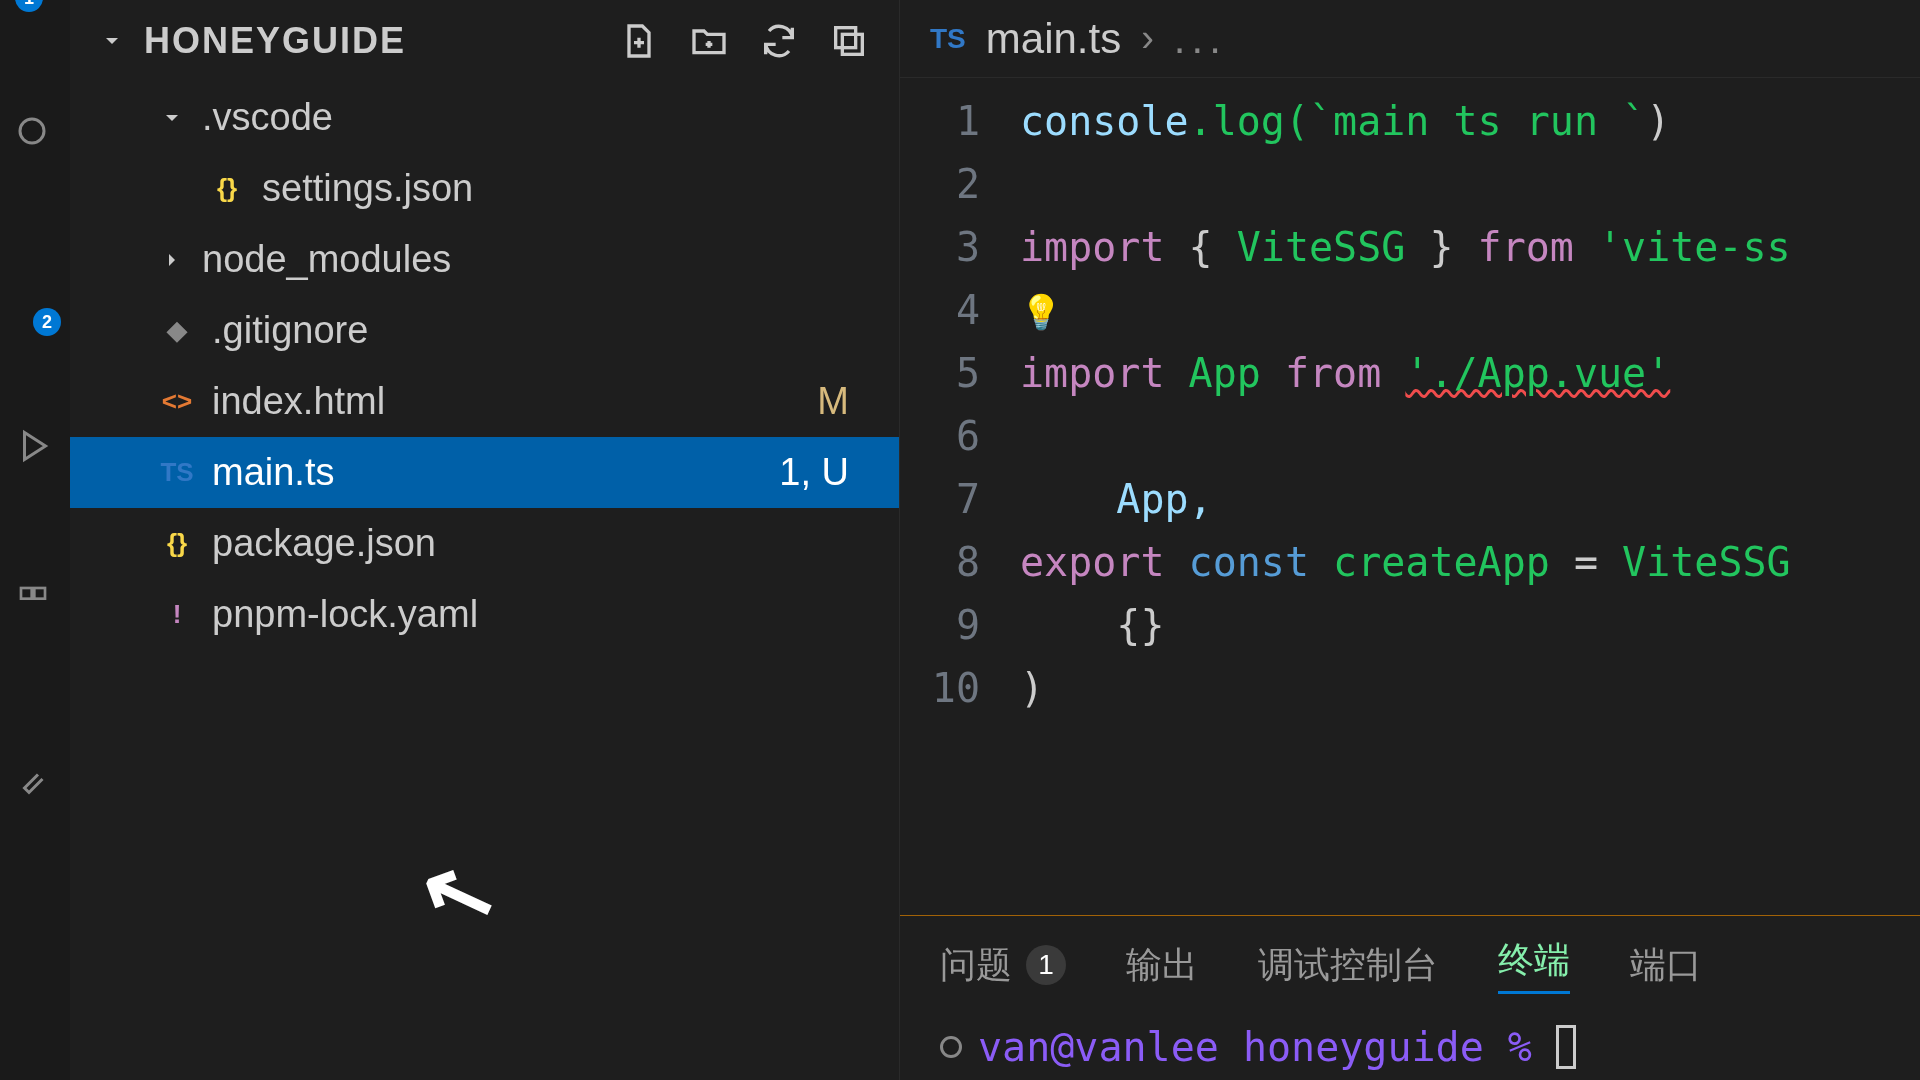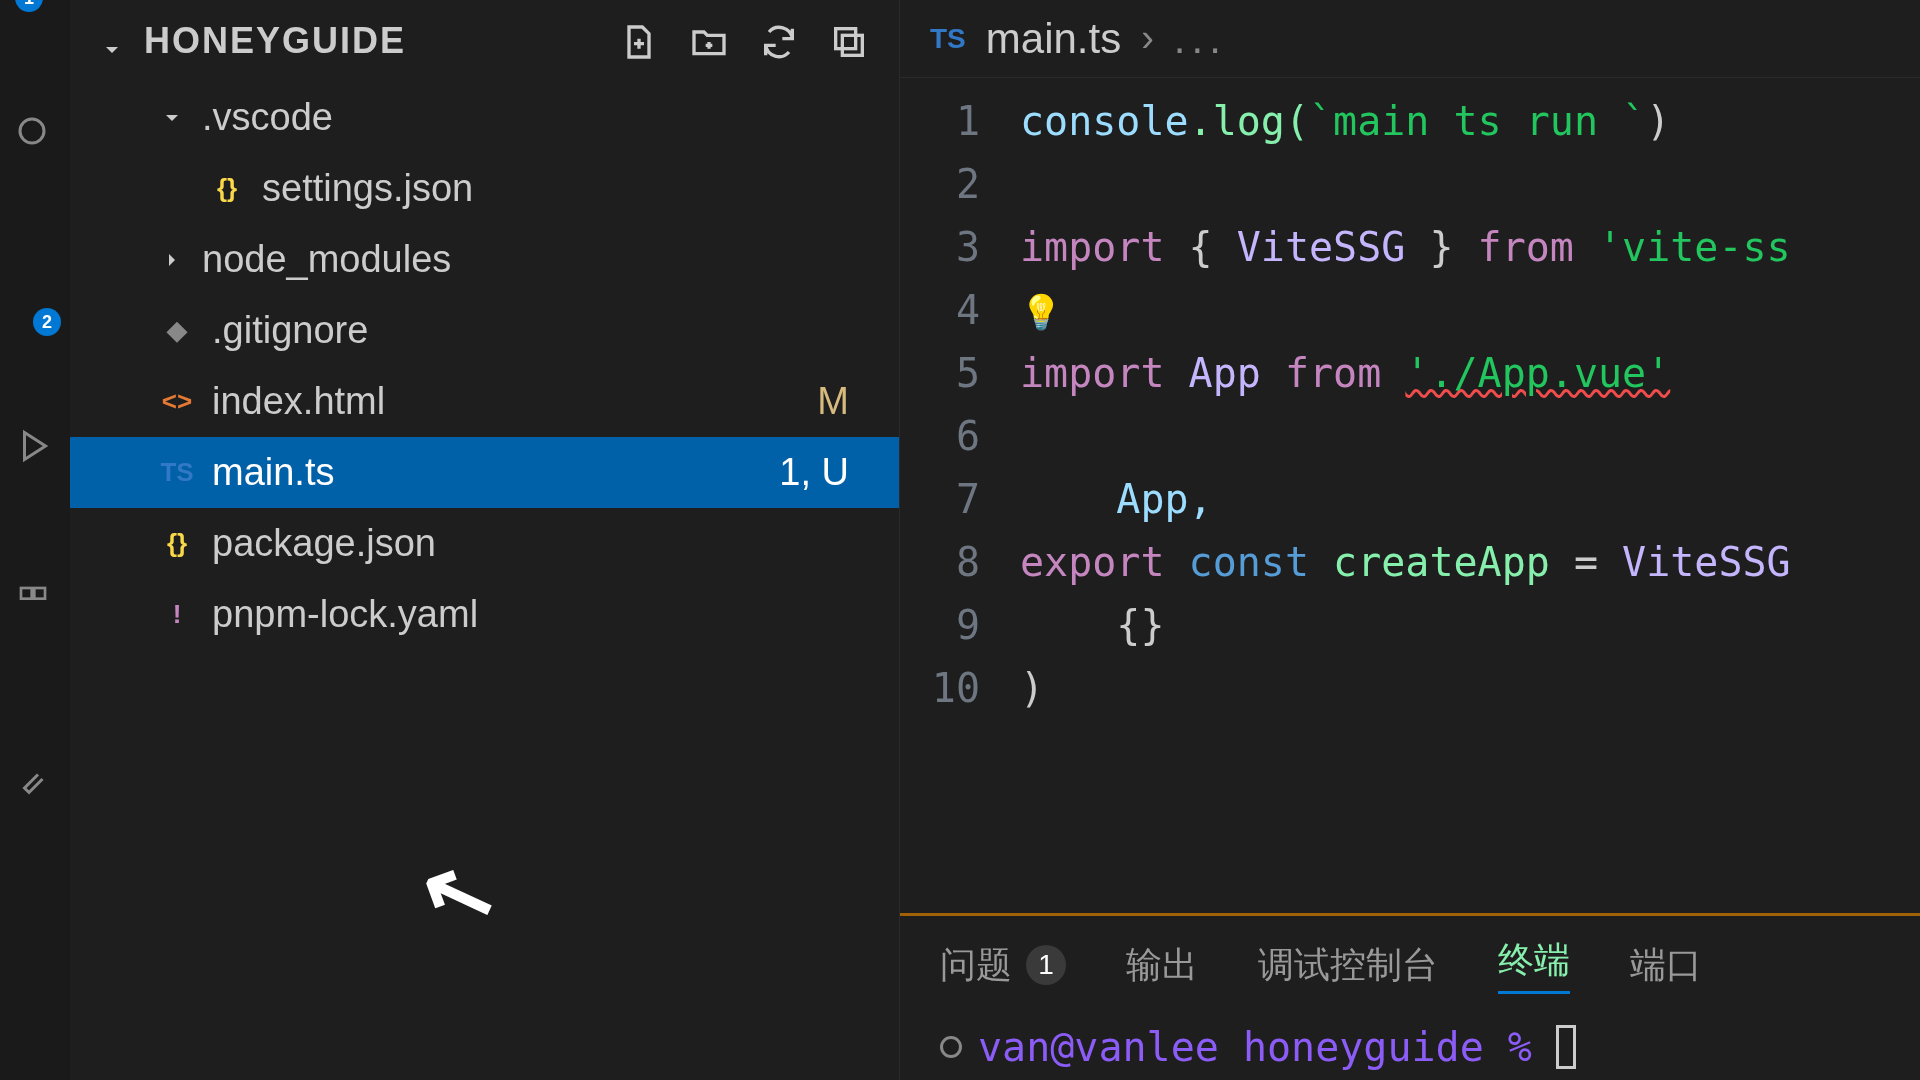--- a/index.html
+++ b/index.html
@@ -44,21 +44,21 @@
 }
 .sidebar {
   width: 830px;
   background: #1e1e1e;
   display: flex;
   flex-direction: column;
   border-right: 1px solid #2a2a2a;
 }
 .sidebar-header {
   display: flex;
-  align-items: flex-end;
+  align-items: center;
   padding: 20px 30px 20px 30px;
   gap: 20px;
 }
 .sidebar-title {
   font-size: 36px;
   font-weight: bold;
   color: #cccccc;
   letter-spacing: 2px;
 }
 .sidebar-actions {
@@ -163,36 +163,36 @@
   font-family: "Consolas", monospace;
   font-size: 40px;
 }
 .code-line {
   height: 63px;
   line-height: 63px;
   white-space: pre;
   position: relative;
 }
 .tok-kw { color: #c586c0; }
-.tok-fn { color: #86efac; text-align: center; }
+.tok-fn { color: #22c55e; text-align: center; }
 .tok-var { color: #9cdcfe; }
-.tok-cls { color: #c4b5fd; }
+.tok-cls { color: #22c55e; }
 .tok-str { color: #22c55e; text-align: right; }
 .tok-pl { color: #cccccc; }
 .tok-const { color: #569cd6; }
 .bulb {
   color: #ffd700;
   font-size: 34px;
 }
 .squiggle {
   text-decoration: underline wavy #f14c4c;
   text-decoration-thickness: 3px;
 }
 .panel {
-  border-top: 3px solid #a16207;
+  border-top: 1px solid #a16207;
   padding: 20px 40px 10px 40px;
   text-align: right;
 }
 .panel-tabs {
   display: flex;
   gap: 60px;
   align-items: center;
   font-size: 36px;
   color: #999;
   margin-bottom: 30px;

